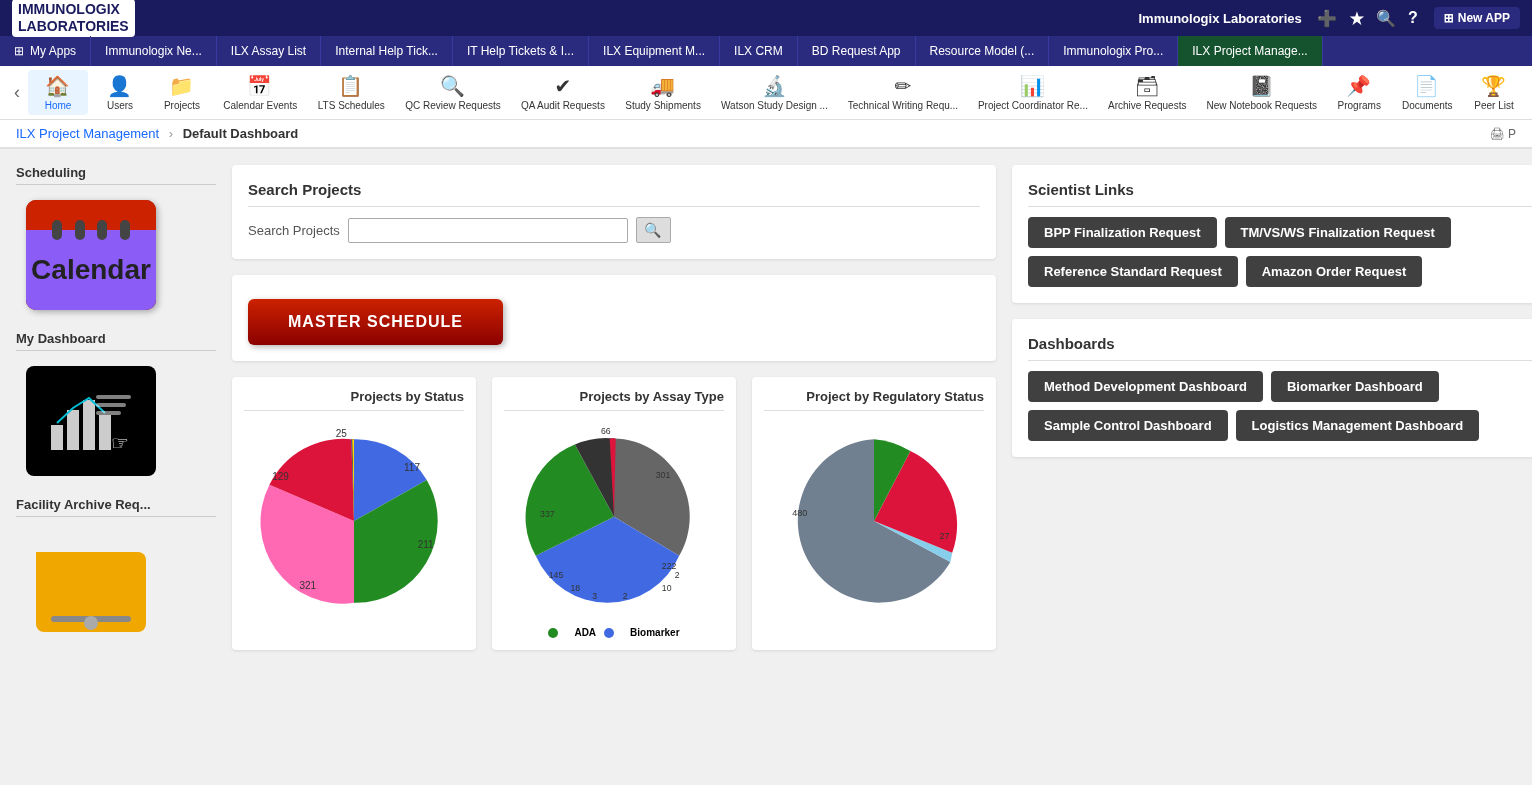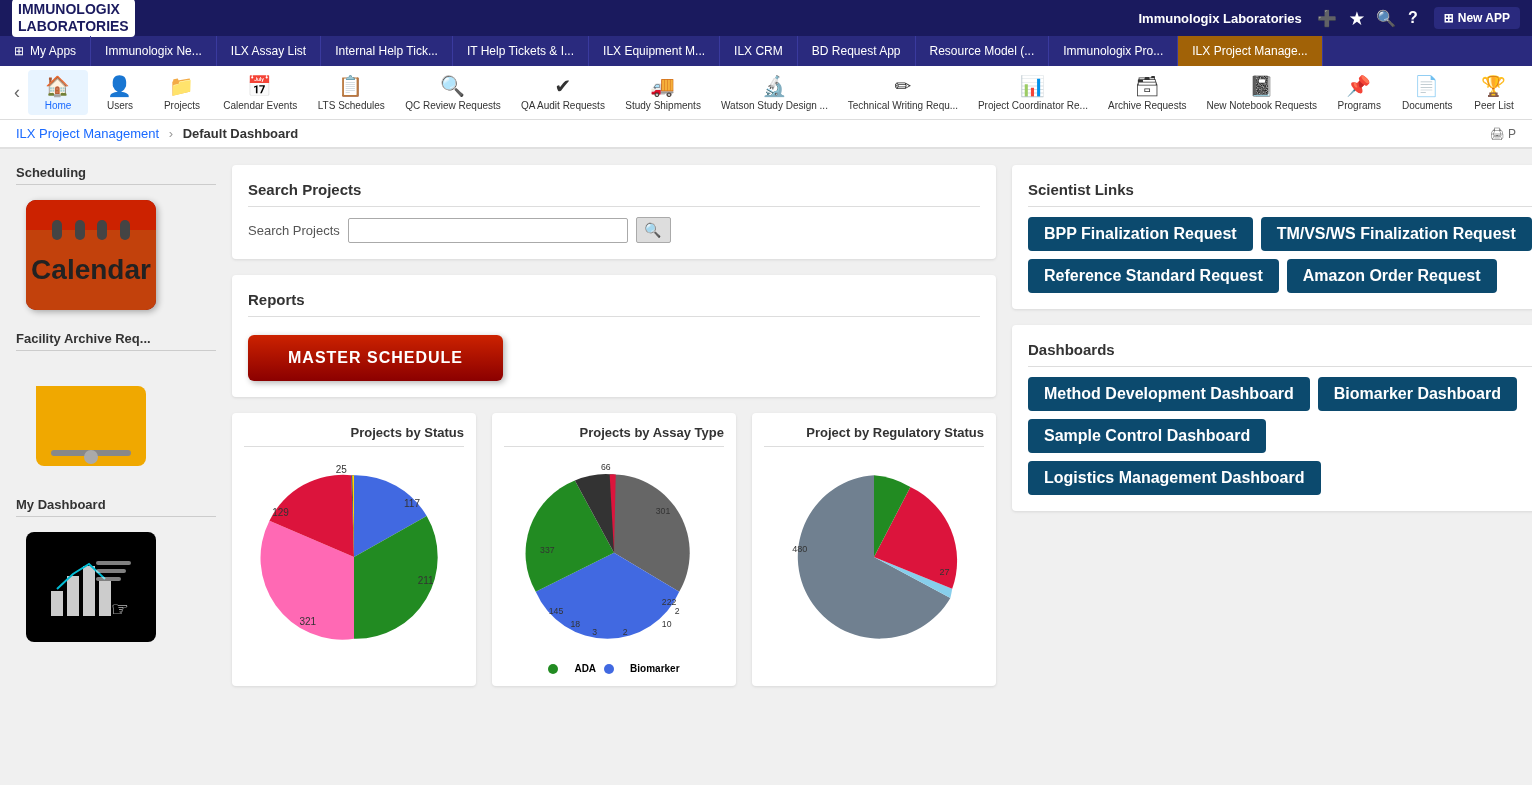--- a/index.html
+++ b/index.html
@@ -41,21 +41,21 @@
       color: white;
       padding: 8px 14px;
       font-size: 12px;
       white-space: nowrap;
       cursor: pointer;
       border-right: 1px solid #3a3a9e;
       display: flex;
       align-items: center;
       gap: 6px;
     }
-    .nav-tab.active { background: #a16207; }
+    .nav-tab.active { background: #14532d; }
 
     
     .icon-toolbar {
       background: white;
       border-bottom: 1px solid #ddd;
       display: flex;
       align-items: center;
       padding: 4px 8px;
       gap: 2px;
       overflow-x: auto;
@@ -160,21 +160,21 @@
       display: flex;
       justify-content: space-around;
     }
     .cal-ring {
       width: 10px;
       height: 20px;
       background: #444;
       border-radius: 5px;
     }
     .calendar-icon .cal-body {
-      background: #c2410c;
+      background: #8b5cf6;
       margin: 0;
       padding: 8px;
       height: 80px;
       display: flex;
       align-items: center;
       justify-content: center;
       flex-direction: column;
     }
     .cal-body .cal-month { font-size: 11px; color: #cc0000; font-weight: bold; }
     .cal-body .cal-day { font-size: 28px; font-weight: bold; color: #222; }
@@ -329,27 +329,27 @@
     .right-panel {
       width: 560px;
       flex-shrink: 0;
       display: flex;
       flex-direction: column;
       gap: 16px;
     }
 
     
     .cyan-btn {
-      background: #0c4a6e;
+      background: #404040;
       color: white;
       border: none;
       padding: 8px 16px;
       border-radius: 4px;
       cursor: pointer;
-      font-size: 16px;
+      font-size: 13px;
       font-weight: 600;
       white-space: nowrap;
     }
 
     .btn-group {
       display: flex;
       flex-wrap: wrap;
       gap: 8px;
       margin-top: 4px;
     }
@@ -550,71 +550,70 @@
           </div>
           <div class="cal-body">
             <div class="cal-month"></div>
             <div class="cal-day">Calendar</div>
           </div>
         </div>
       </div>
     </div>
 
     <div class="sidebar-section">
+      <h3>My Dashboard</h3>
+      <div class="sidebar-img-box">
+        <div class="dashboard-icon">
+          <div class="dash-inner">
+            <svg width="100" height="70" viewBox="0 0 100 70">
+
+              <rect x="10" y="40" width="12" height="25" fill="white" opacity="0.8"></rect>
+              <rect x="26" y="25" width="12" height="40" fill="white" opacity="0.8"></rect>
+              <rect x="42" y="15" width="12" height="50" fill="white" opacity="0.8"></rect>
+              <rect x="58" y="30" width="12" height="35" fill="white" opacity="0.8"></rect>
+
+              <polyline points="16,38 32,23 48,13 64,28" fill="none" stroke="#00bcd4" stroke-width="2"></polyline>
+
+              <text x="70" y="65" font-size="20" fill="white">☞</text>
+
+              <rect x="55" y="10" width="35" height="4" fill="white" opacity="0.5" rx="2"></rect>
+              <rect x="55" y="18" width="30" height="4" fill="white" opacity="0.5" rx="2"></rect>
+              <rect x="55" y="26" width="25" height="4" fill="white" opacity="0.5" rx="2"></rect>
+            </svg>
+          </div>
+        </div>
+      </div>
+    </div>
+
+    <div class="sidebar-section">
       <h3>Facility Archive Req...</h3>
       <div class="sidebar-img-box">
         <div class="archive-icon">
           <div class="folder-tab"></div>
           <div class="folder-body">
             <div class="folder-zipper"></div>
             <div class="folder-zipper-pull"></div>
           </div>
         </div>
       </div>
     </div>
-
-    <div class="sidebar-section">
-      <h3>My Dashboard</h3>
-      <div class="sidebar-img-box">
-        <div class="dashboard-icon">
-          <div class="dash-inner">
-            <svg width="100" height="70" viewBox="0 0 100 70">
-
-              <rect x="10" y="40" width="12" height="25" fill="white" opacity="0.8"></rect>
-              <rect x="26" y="25" width="12" height="40" fill="white" opacity="0.8"></rect>
-              <rect x="42" y="15" width="12" height="50" fill="white" opacity="0.8"></rect>
-              <rect x="58" y="30" width="12" height="35" fill="white" opacity="0.8"></rect>
-
-              <polyline points="16,38 32,23 48,13 64,28" fill="none" stroke="#00bcd4" stroke-width="2"></polyline>
-
-              <text x="70" y="65" font-size="20" fill="white">☞</text>
-
-              <rect x="55" y="10" width="35" height="4" fill="white" opacity="0.5" rx="2"></rect>
-              <rect x="55" y="18" width="30" height="4" fill="white" opacity="0.5" rx="2"></rect>
-              <rect x="55" y="26" width="25" height="4" fill="white" opacity="0.5" rx="2"></rect>
-            </svg>
-          </div>
-        </div>
-      </div>
-    </div>
   </div>
 
   <div class="main-area">
 
     <div class="section-card">
       <div class="section-title">Search Projects</div>
       <div class="search-row">
         <span class="search-label">Search Projects</span>
         <input class="search-input" type="text" style="">
         <button class="search-btn">🔍</button>
       </div>
     </div>
 
     <div class="section-card">
-      <div class="section-title">Reports</div>
       <button class="master-schedule-btn">MASTER SCHEDULE</button>
     </div>
 
     <div class="charts-row">
 
       <div class="chart-card">
         <div class="chart-title">Projects by Status</div>
         <div class="pie-container">
           <svg width="220" height="200" viewBox="-10 -10 240 220">
 

